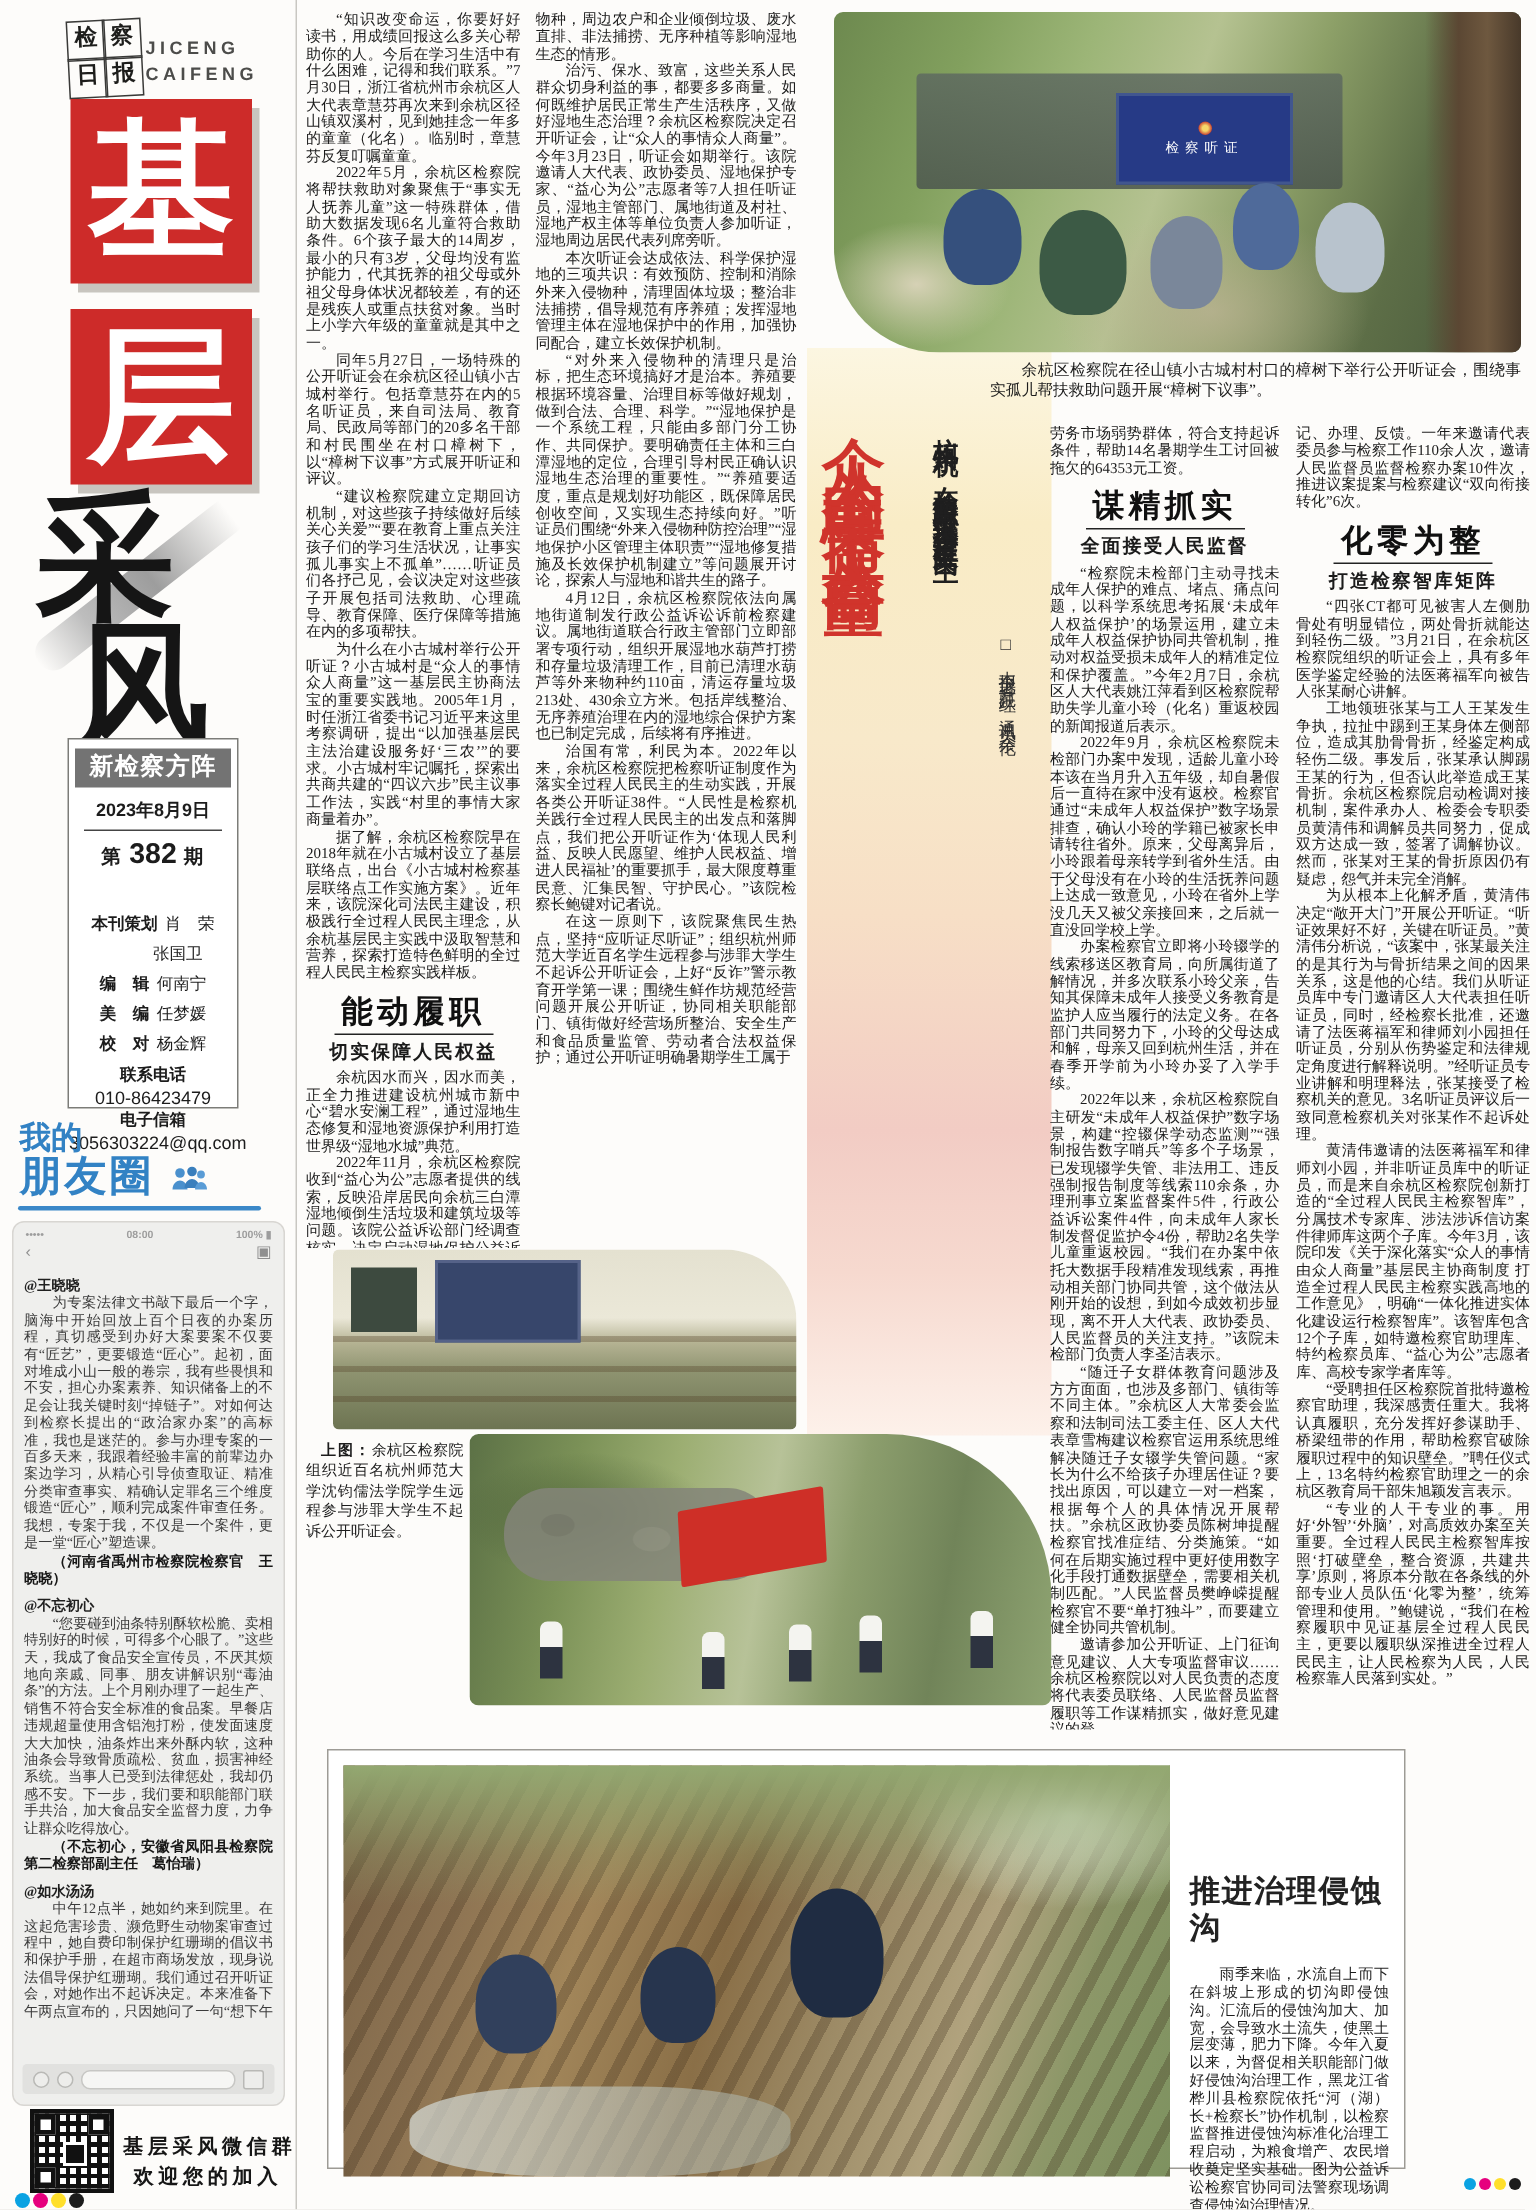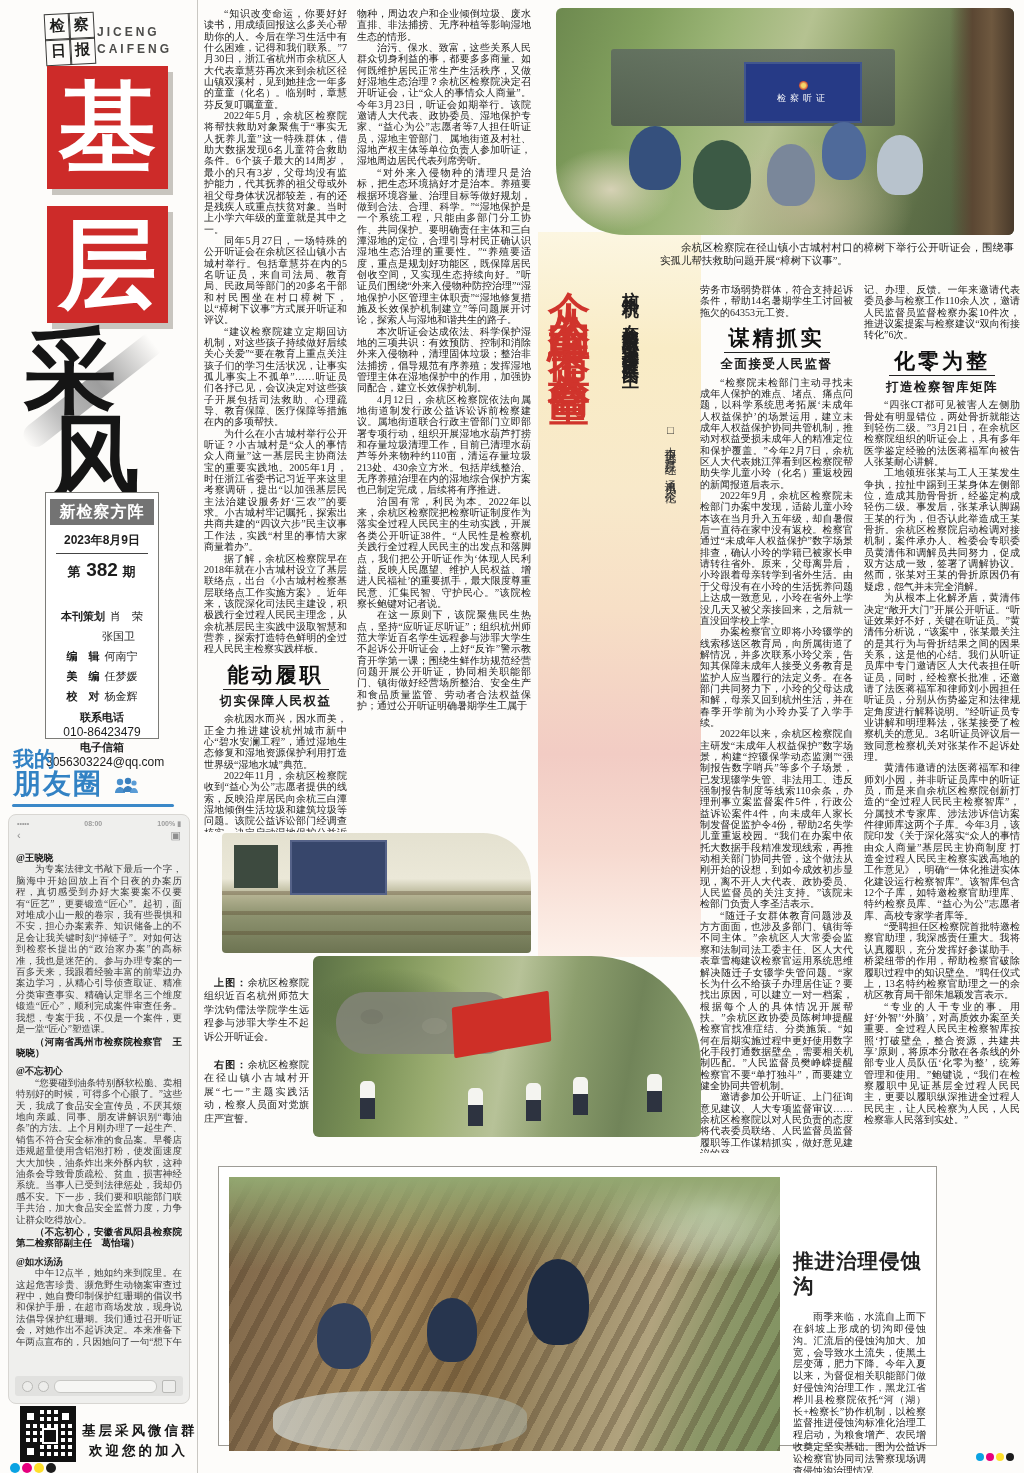--- a/index.html
+++ b/index.html
@@ -125,21 +125,21 @@
   #cap-top{left:660px;top:242px;width:354px;text-indent:2em;}
 
   #photo-class{left:222px;top:833px;width:309px;height:120px;border-radius:4px 48px 4px 4px;
         background:
         repeating-linear-gradient(180deg,rgba(80,60,35,0) 0 58px,rgba(80,60,35,.32) 58px 62px,rgba(80,60,35,0) 62px 78px,rgba(80,60,35,.32) 78px 82px,rgba(80,60,35,0) 82px 98px,rgba(80,60,35,.32) 98px 102px),
         linear-gradient(180deg,#e4e1d0 0%,#ebe8d8 38%,#b4b292 52%,#8e9370 68%,#6d7452 100%);}
   #photo-class .board{position:absolute;left:4%;top:10%;width:14%;height:36%;background:#3d4a3f;}
   #photo-class .screen{position:absolute;left:22%;top:6%;width:30%;height:42%;background:#37466b;border:2px solid #556288;}
 
   #caps-mid{left:204px;top:961px;width:105px;font-size:10px;line-height:13.4px;text-align:justify;}
-  #caps-mid p{margin:15px 0 2px;text-indent:1em;}
+  #caps-mid p{margin:0 0 2px;text-indent:1em;}
   #caps-mid b{letter-spacing:1px;}
 
   #photo-oath{left:313px;top:956px;width:388px;height:181px;border-radius:6px 110px 6px 6px;
         background:
         radial-gradient(120px 60px at 20% 30%,rgba(60,80,45,.55) 0%,rgba(60,80,45,0) 70%),
         linear-gradient(100deg,#5c7146 0%,#7b9157 18%,#9cae72 34%,#b7c298 50%,#8c9e6d 64%,#718459 80%,#8fa472 100%);}
   #photo-oath .stones{position:absolute;left:6%;top:20%;width:46%;height:34%;border-radius:30px;
         background:radial-gradient(18px 12px at 20% 40%,#7c7c72 0 60%,transparent 65%),
                    radial-gradient(20px 13px at 55% 55%,#8d8d82 0 60%,transparent 65%),
                    radial-gradient(16px 11px at 82% 38%,#6f6f66 0 60%,transparent 65%),#84857a;opacity:.85;}
@@ -288,22 +288,22 @@
     </div>
     <div>
         <p>余杭因水而兴，因水而美，正全力推进建设杭州城市新中心“碧水安澜工程”，通过湿地生态修复和湿地资源保护利用打造世界级“湿地水城”典范。</p>
         <p>2022年11月，余杭区检察院收到“益心为公”志愿者提供的线索，反映沿岸居民向余杭三白潭湿地倾倒生活垃圾和建筑垃圾等问题。该院公益诉讼部门经调查核实，决定启动湿地保护公益诉讼专项行动。办案检察官详细调查湿地保护现状，发现三白潭等湿地存在未有效预防、控制、消除外来入侵</p>
       </div>
   </div>
 
   <div class="abs col" id="col2">
       <p class="noindent">物种，周边农户和企业倾倒垃圾、废水直排、非法捕捞、无序种植等影响湿地生态的情形。</p>
       <p>治污、保水、致富，这些关系人民群众切身利益的事，都要多多商量。如何既维护居民正常生产生活秩序，又做好湿地生态治理？余杭区检察院决定召开听证会，让“众人的事情众人商量”。今年3月23日，听证会如期举行。该院邀请人大代表、政协委员、湿地保护专家、“益心为公”志愿者等7人担任听证员，湿地主管部门、属地街道及村社、湿地产权主体等单位负责人参加听证，湿地周边居民代表列席旁听。</p>
+      <p>本次听证会达成依法、科学保护湿地的三项共识：有效预防、控制和消除外来入侵物种，清理固体垃圾；整治非法捕捞，倡导规范有序养殖；发挥湿地管理主体在湿地保护中的作用，加强协同配合，建立长效保护机制。</p>
       <p>“对外来入侵物种的清理只是治标，把生态环境搞好才是治本。养殖要根据环境容量、治理目标等做好规划，做到合法、合理、科学。”“湿地保护是一个系统工程，只能由多部门分工协作、共同保护。要明确责任主体和三白潭湿地的定位，合理引导村民正确认识湿地生态治理的重要性。”“养殖要适度，重点是规划好功能区，既保障居民创收空间，又实现生态持续向好。”听证员们围绕“外来入侵物种防控治理”“湿地保护小区管理主体职责”“湿地修复措施及长效保护机制建立”等问题展开讨论，探索人与湿地和谐共生的路子。</p>
-      <p>本次听证会达成依法、科学保护湿地的三项共识：有效预防、控制和消除外来入侵物种，清理固体垃圾；整治非法捕捞，倡导规范有序养殖；发挥湿地管理主体在湿地保护中的作用，加强协同配合，建立长效保护机制。</p>
       <p>4月12日，余杭区检察院依法向属地街道制发行政公益诉讼诉前检察建议。属地街道联合行政主管部门立即部署专项行动，组织开展湿地水葫芦打捞和存量垃圾清理工作，目前已清理水葫芦等外来物种约110亩，清运存量垃圾213处、430余立方米。包括岸线整治、无序养殖治理在内的湿地综合保护方案也已制定完成，后续将有序推进。</p>
       <p>治国有常，利民为本。2022年以来，余杭区检察院把检察听证制度作为落实全过程人民民主的生动实践，开展各类公开听证38件。“人民性是检察机关践行全过程人民民主的出发点和落脚点，我们把公开听证作为‘体现人民利益、反映人民愿望、维护人民权益、增进人民福祉’的重要抓手，最大限度尊重民意、汇集民智、守护民心。”该院检察长鲍键对记者说。</p>
       <p>在这一原则下，该院聚焦民生热点，坚持“应听证尽听证”；组织杭州师范大学近百名学生远程参与涉罪大学生不起诉公开听证会，上好“反诈”警示教育开学第一课；围绕生鲜作坊规范经营问题开展公开听证，协同相关职能部门、镇街做好经营场所整治、安全生产和食品质量监管、劳动者合法权益保护；通过公开听证明确暑期学生工属于</p>
     </div>
 
   <div class="abs band">
     <div class="headline">众人的事情众人商量</div>
     <div class="subhead">杭州余杭：在检察履职中纵深推进全过程人民民主</div>
     <div class="byline">□本报记者 范跃红　通讯员 余伦</div>
   </div>
@@ -359,21 +359,20 @@
       </div>
   </div>
 
   <div class="abs photo" id="photo-class">
     <div class="board"></div>
     <div class="screen"></div>
   </div>
 
   <div class="abs" id="caps-mid">
       <p class="cap"><b>上图：</b>余杭区检察院组织近百名杭州师范大学沈钧儒法学院学生远程参与涉罪大学生不起诉公开听证会。</p>
-      <p class="cap"><b>右图：</b>余杭区检察院在径山镇小古城村开展“七一”主题实践活动，检察人员面对党旗庄严宣誓。</p>
     </div>
 
   <div class="abs photo" id="photo-oath">
     <div class="stones"></div>
     <div class="flag"></div>
     <div class="fig f1"></div>
     <div class="fig f2"></div>
     <div class="fig f3"></div>
     <div class="fig f4"></div>
     <div class="fig f5"></div>

